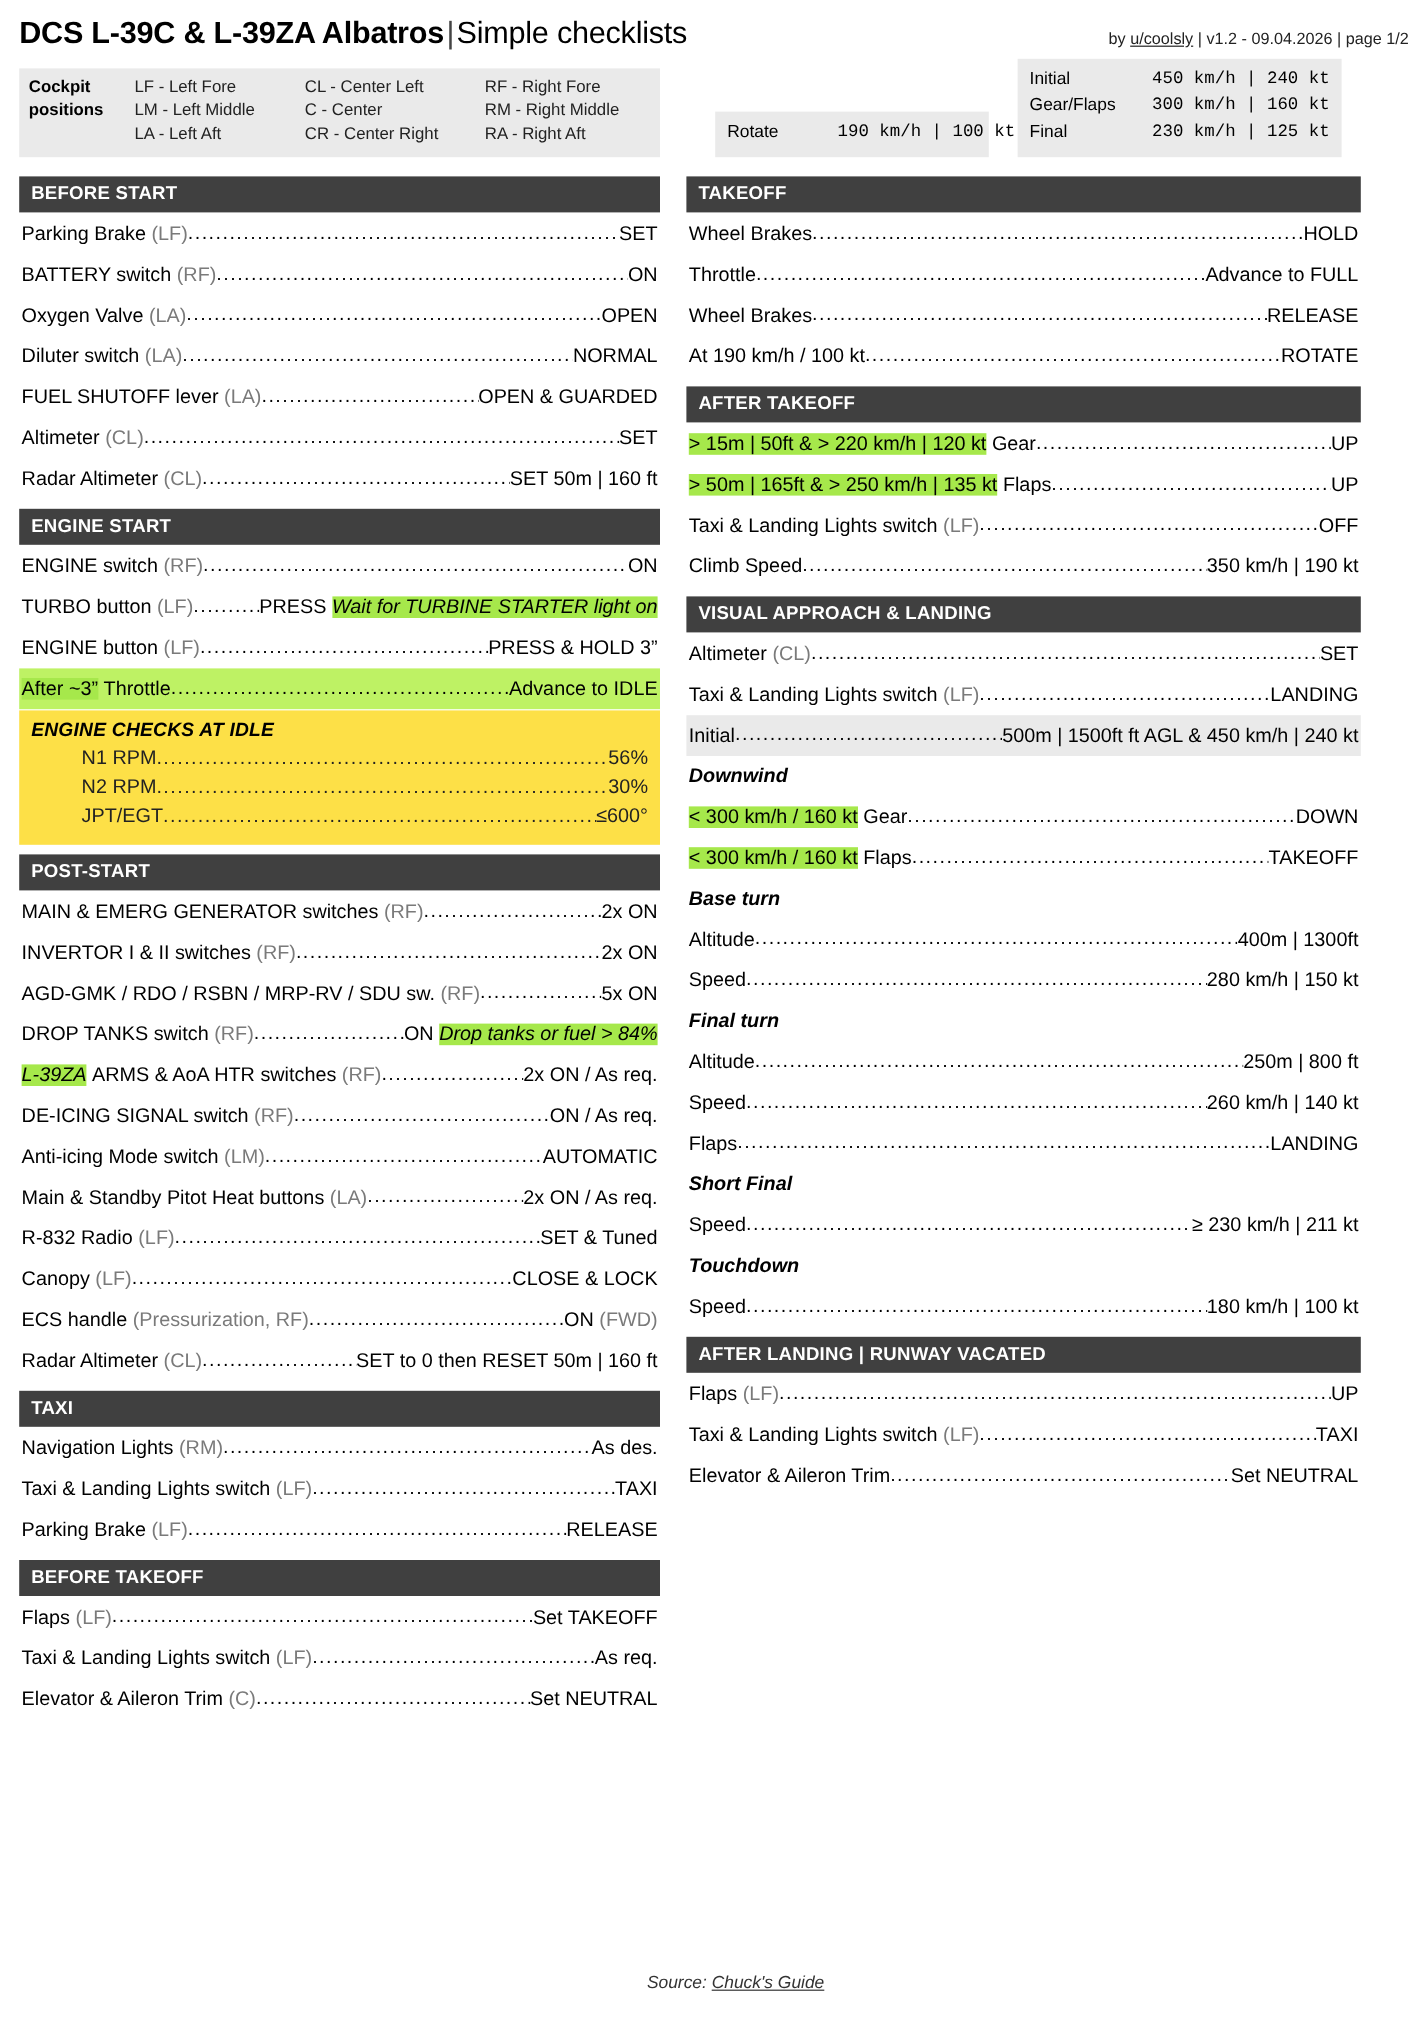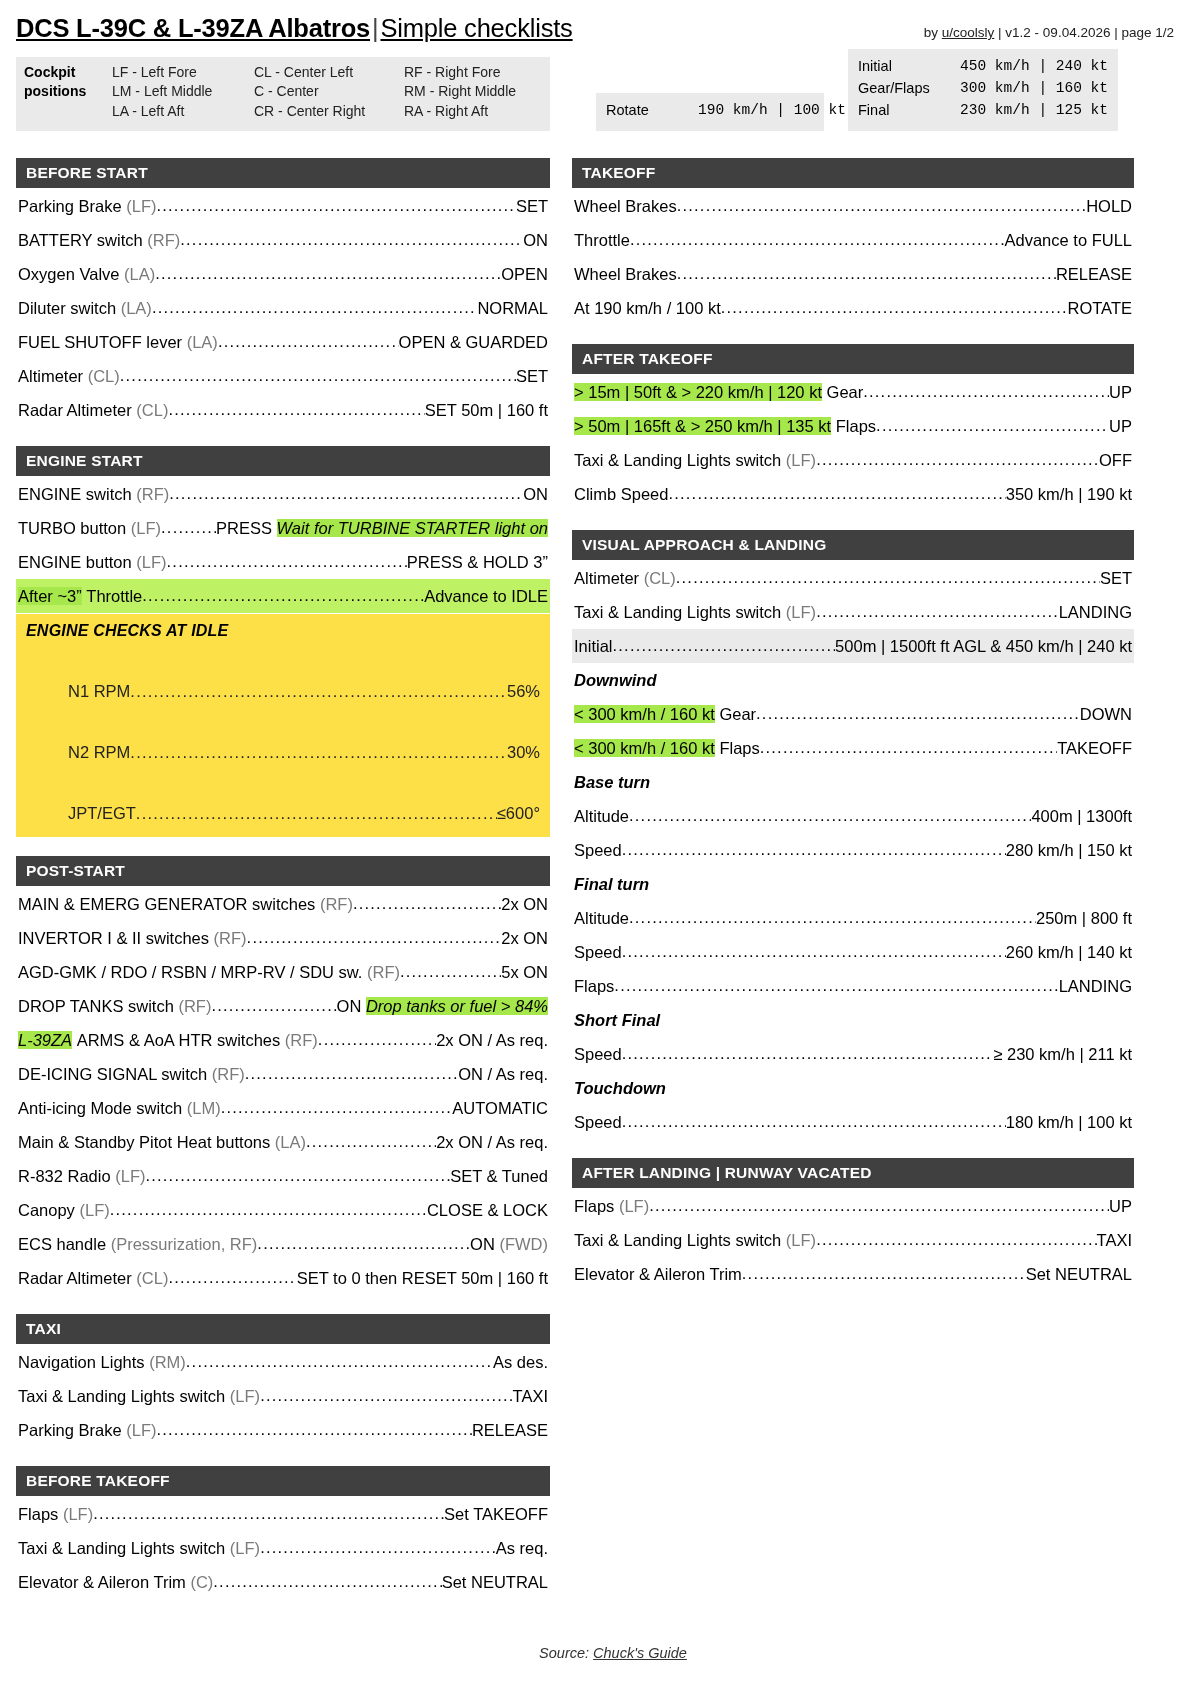--- a/index.html
+++ b/index.html
@@ -27,21 +27,20 @@
   .top-row {
     display: flex;
     align-items: flex-end;
     justify-content: space-between;
   }
   .doc-title {
     font-size: 25.5px;
     font-weight: bold;
     letter-spacing: -0.2px;
     white-space: nowrap;
-    text-decoration: underline;
   }
   .doc-title .thin {
     font-weight: normal;
   }
   .doc-title .bar {
     font-weight: normal;
     color: #444;
     padding: 0 2px;
   }
   .byline {
@@ -111,21 +110,21 @@
   .col-right { width: 562px; flex: none; }
 
   
   .sec-bar {
     background: #404040;
     color: #ffffff;
     font-weight: bold;
     font-size: 15.5px;
     letter-spacing: 0.2px;
     padding: 6px 10px 6px 10px;
-    margin-top: 19px;
+    margin-top: 8px;
     margin-bottom: 1px;
   }
   .row {
     display: flex;
     align-items: baseline;
     font-size: 16.5px;
     line-height: 20px;
     padding: 7px 2px 7px 2px;
     white-space: nowrap;
     overflow: hidden;
@@ -163,21 +162,20 @@
     padding-bottom: 2px;
   }
   .idle-row {
     display: flex;
     align-items: baseline;
     font-size: 16.5px;
     line-height: 24px;
     padding-left: 42px;
     white-space: nowrap;
     color: #222;
-    margin-top: 37px;
   }
   .idle-row .dots {
     flex: 1 1 auto;
     overflow: hidden;
     letter-spacing: 1.2px;
   }
 
   
   .subhead {
     font-weight: bold;

